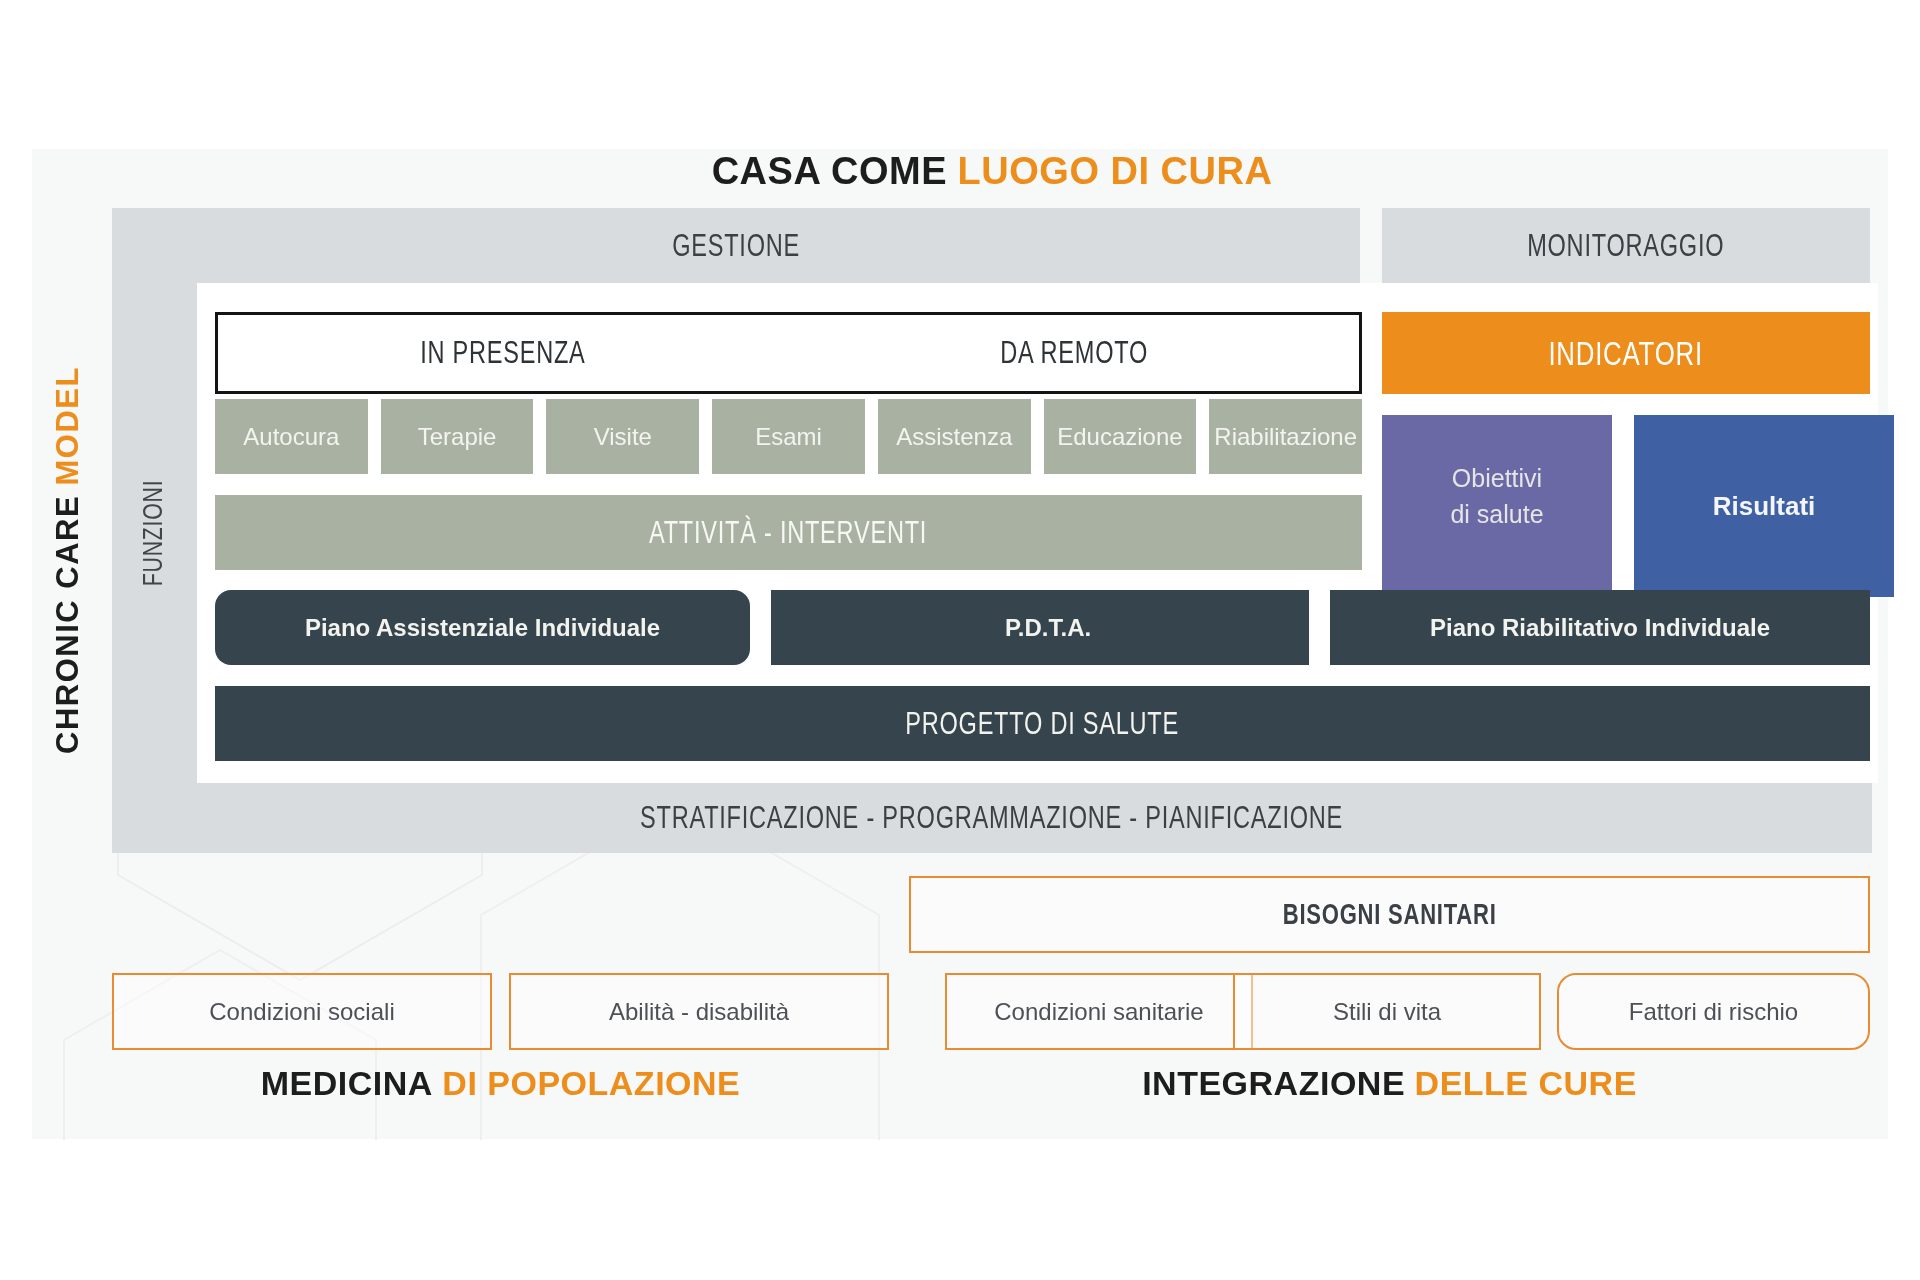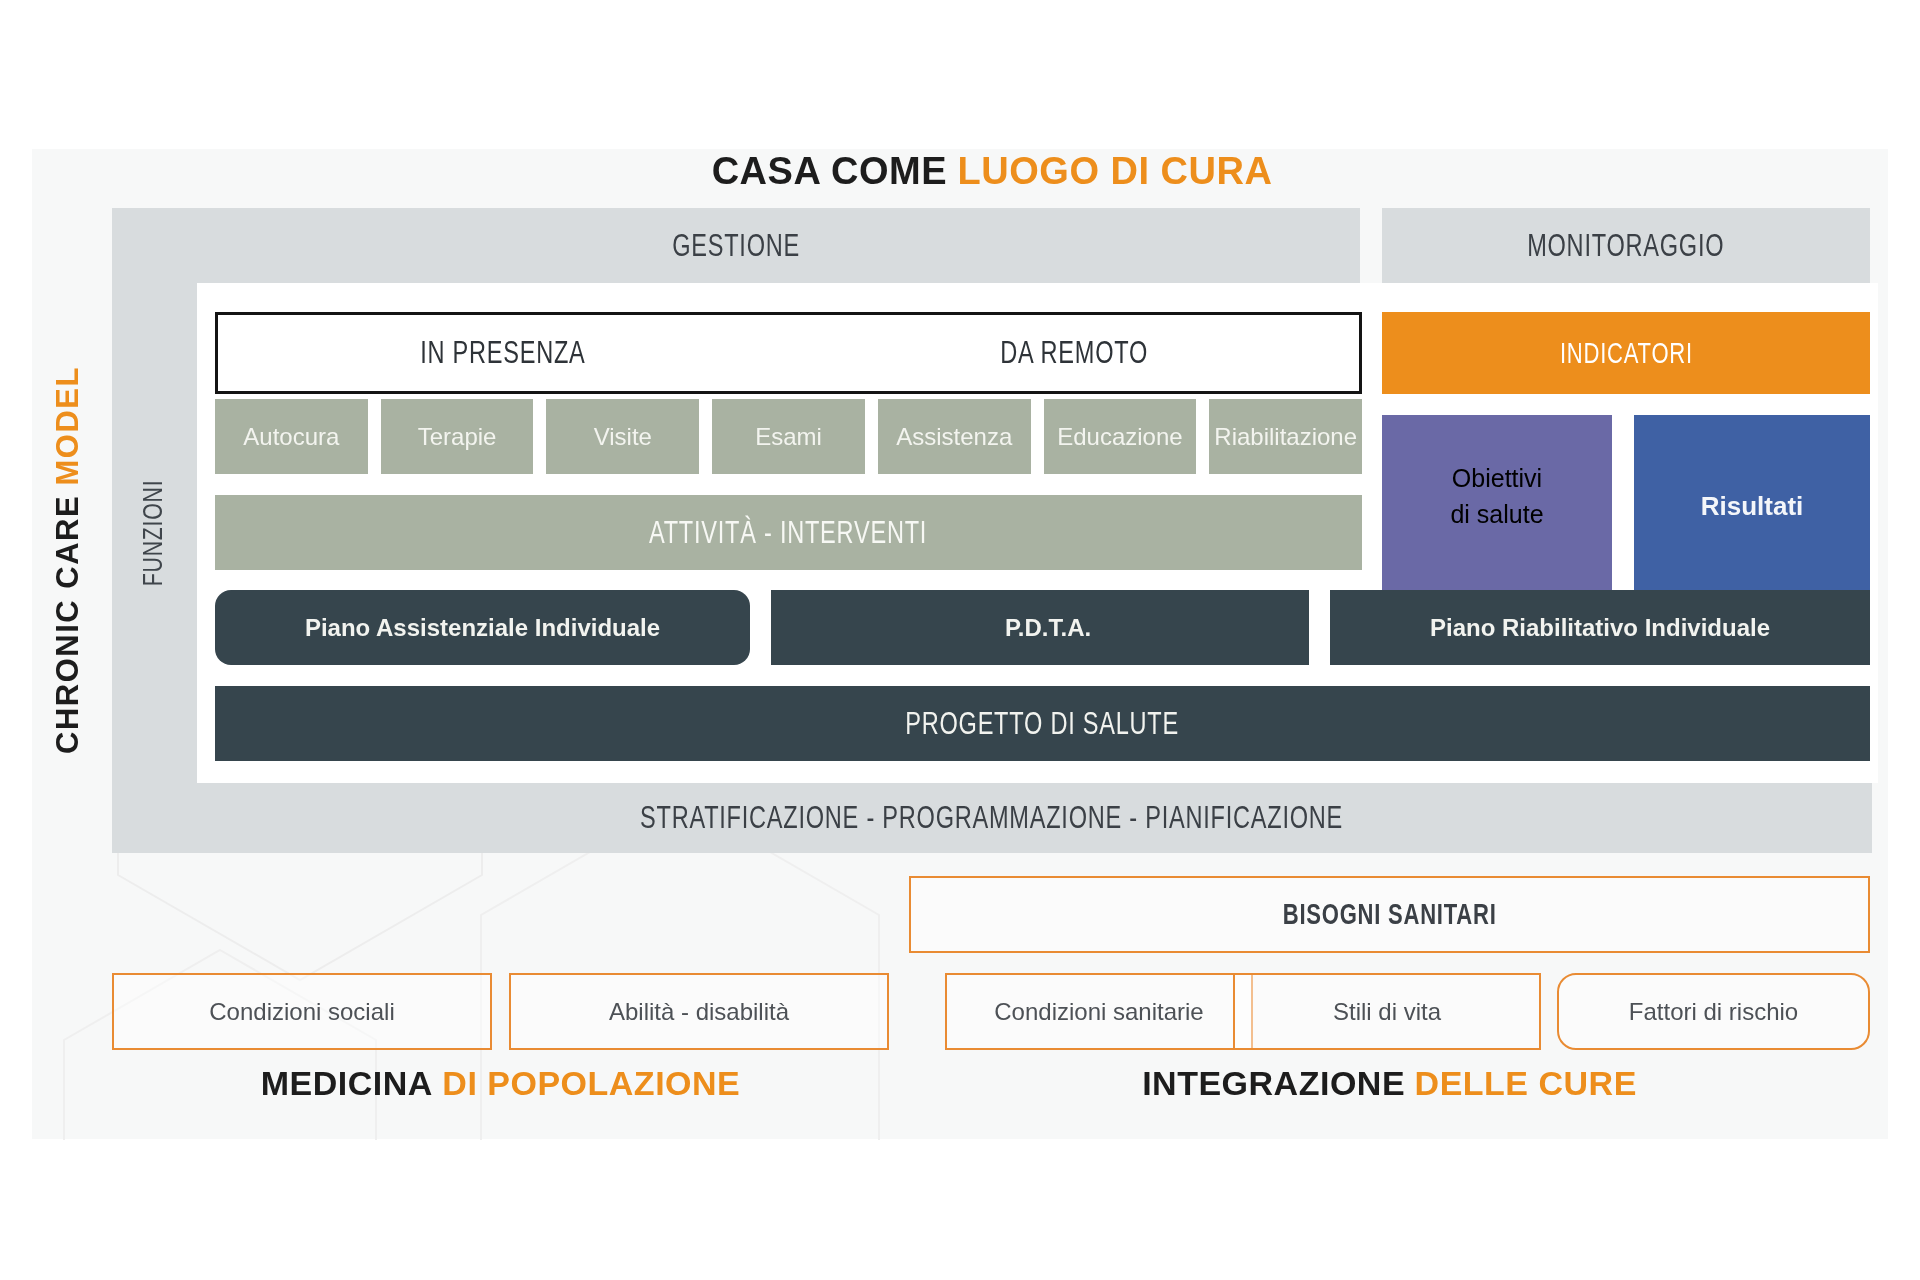--- a/index.html
+++ b/index.html
@@ -18,30 +18,30 @@
   .band{background:var(--band-gray);color:var(--text-dark);font-size:31px;}
   .band-gestione{left:112px;top:208px;width:1248px;height:75px;}
   .band-monitoraggio{left:1382px;top:208px;width:488px;height:75px;}
   .funzioni-strip{left:112px;top:283px;width:85px;height:500px;background:var(--band-gray);}
   .white-panel{left:197px;top:283px;width:1681px;height:500px;background:#ffffff;}
   .presence-box{left:215px;top:312px;width:1147px;height:82px;background:#fff;
     border:3px solid #141414;display:flex;}
   .presence-box .half{flex:1;display:flex;align-items:center;justify-content:center;
     color:#2e3338;font-size:31px;}
   .indicatori{left:1382px;top:312px;width:488px;height:82px;background:var(--orange);
-    color:#ffffff;font-size:29px;}
+    color:#ffffff;font-size:34px;}
   .activities{left:215px;top:399px;width:1147px;height:75px;display:flex;gap:13px;}
   .activity{flex:1;background:var(--sage);color:#f3f4ef;font-size:24px;
     display:flex;align-items:center;justify-content:center;}
   .attivita-band{left:215px;top:495px;width:1147px;height:75px;background:var(--sage);
     color:#f7f8f4;font-size:31px;}
   .obiettivi{left:1382px;top:415px;width:230px;height:182px;background:var(--purple);
-    color:#000000;font-size:25px;line-height:1.45;text-align:center;}
+    color:#e5e5e5;font-size:25px;line-height:1.45;text-align:center;}
   .obiettivi .inner{transform:translateY(-10px);}
-  .risultati{left:1634px;top:415px;width:236px;height:182px;background:var(--blue);
+  .risultati{left:1634px;top:415px;width:260px;height:182px;background:var(--blue);
     color:#f4f6fa;font-size:26px;font-weight:600;}
   .plan{top:590px;height:75px;background:var(--dark-slate);color:#f2f3ef;
     font-size:24px;font-weight:600;display:flex;align-items:center;justify-content:center;}
   .plan-1{left:215px;width:535px;border-radius:16px;}
   .plan-2{left:771px;width:538px;padding-left:16px;}
   .plan-3{left:1330px;width:540px;}
   .progetto{left:215px;top:686px;width:1655px;height:75px;background:var(--dark-slate);
     color:#f2f3ef;font-size:31px;}
   .strat{left:112px;top:783px;width:1760px;height:70px;background:var(--band-gray);
     color:var(--text-dark);font-size:31px;}

